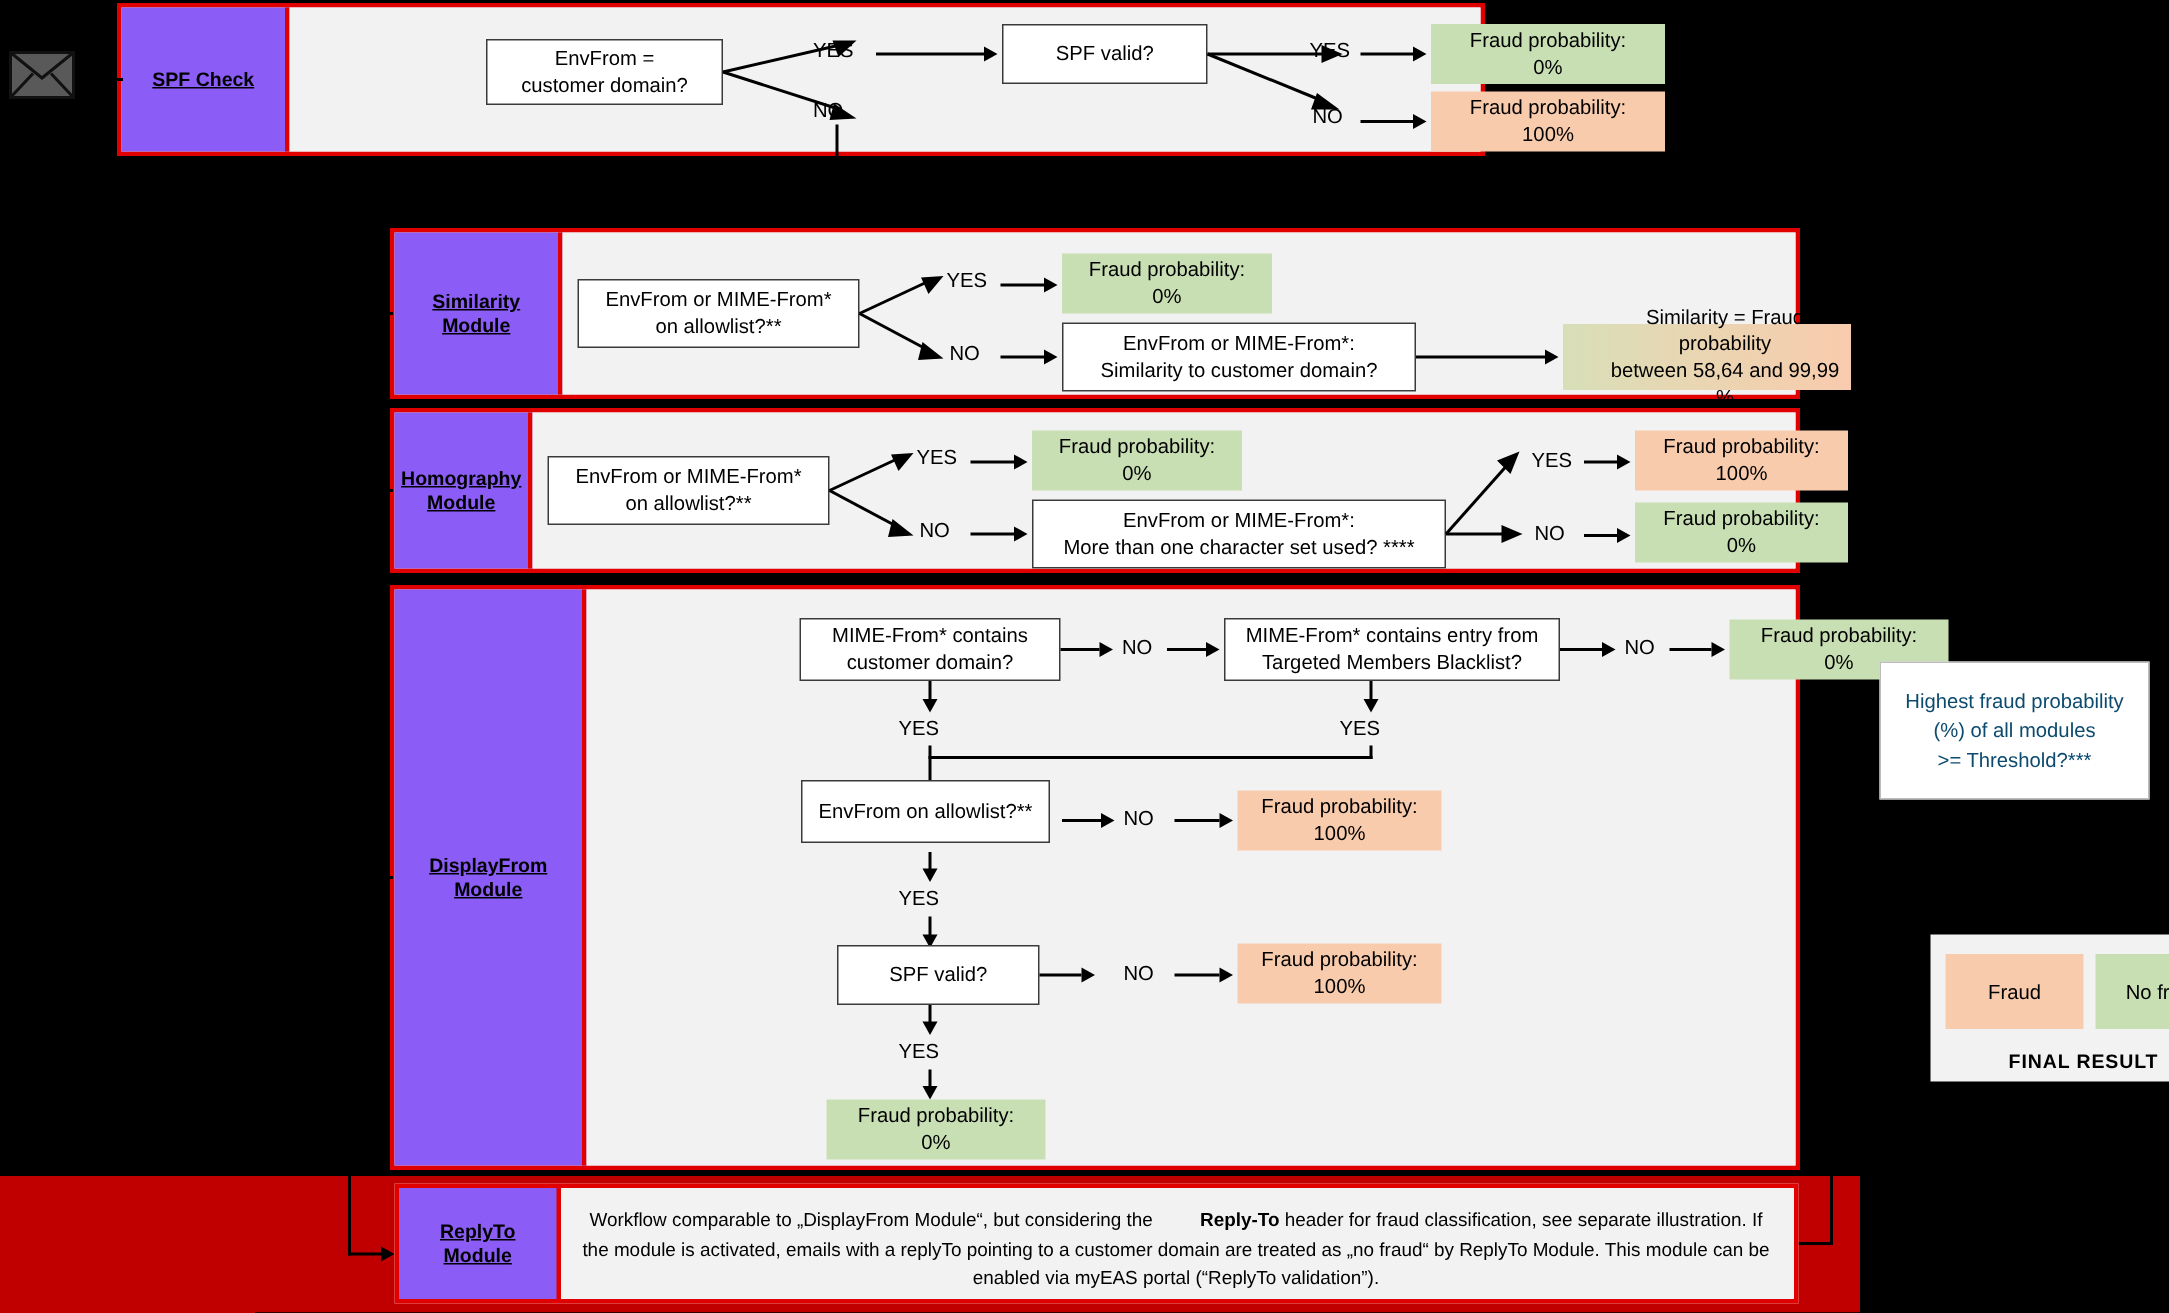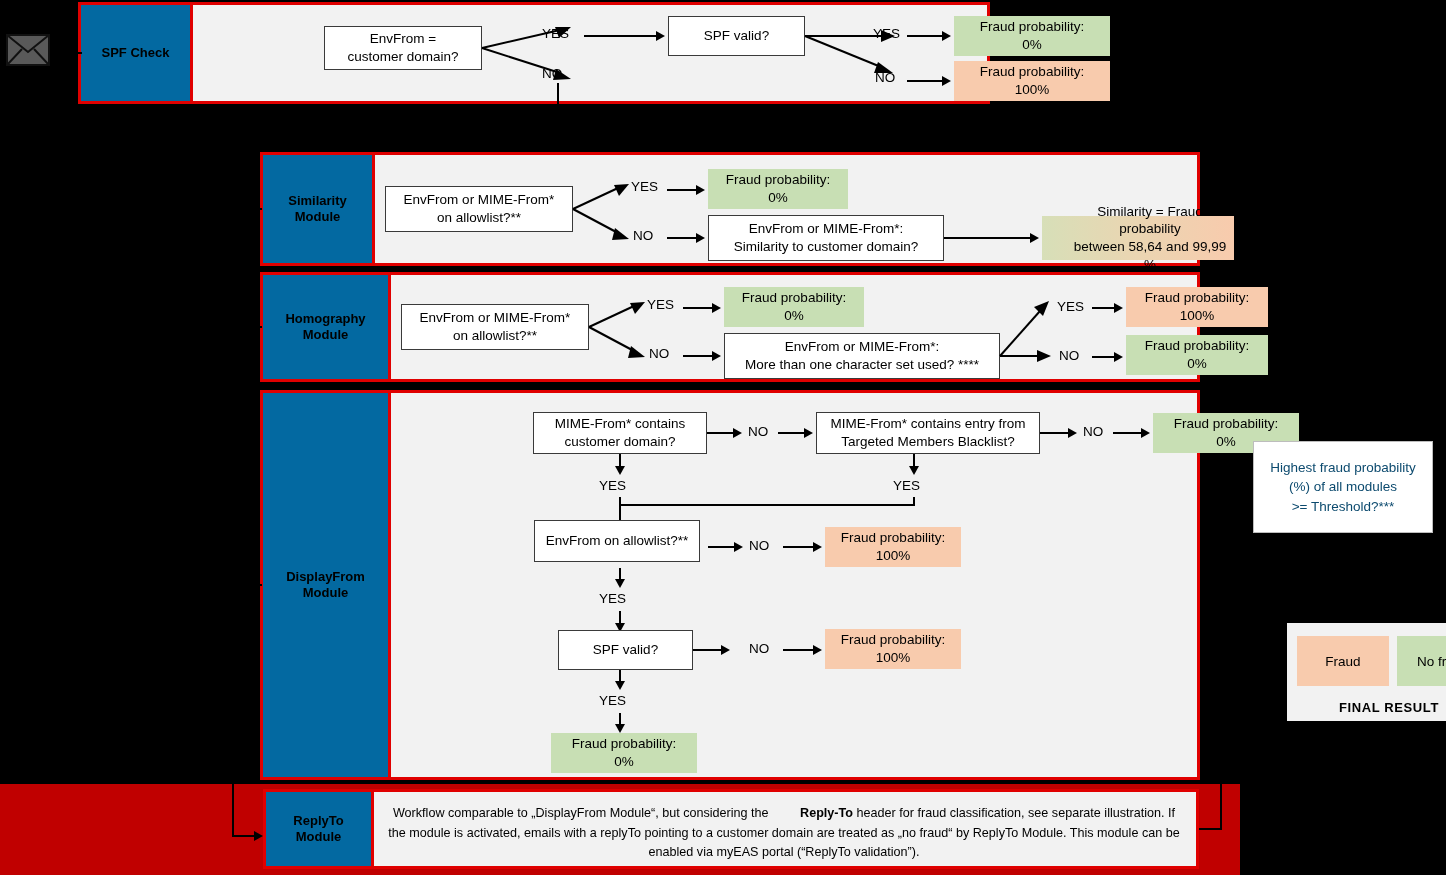--- a/index.html
+++ b/index.html
@@ -11,29 +11,30 @@
   }
   #stage { position: relative; width: 1446px; height: 875px; }
 
   .module-frame {
     position: absolute;
     border: 3px solid #E00000;
     background: #F2F2F2;
     display: flex;
   }
   .module-label {
-    background: #0369a1;
+    background: #8b5cf6;
     border-right: 3px solid #E00000;
     display: flex; align-items: center; justify-content: center;
     text-align: center;
     font-weight: bold;
     font-size: 13px;
     color: #000;
     line-height: 1.25;
     flex: 0 0 auto;
+    text-decoration: underline;
   }
   .module-body { position: relative; flex: 1 1 auto; background: #F2F2F2; }
 
   .dbox {
     position: absolute;
     background: #FFFFFF;
     border: 1px solid #3a3a3a;
     display: flex; align-items: center; justify-content: center;
     text-align: center;
     font-size: 13.5px;
@@ -200,21 +201,21 @@
       <div class="hline" style="left:569px; top:82px; width:86px;"></div>
       <div class="ar-r" style="left:655px; top:78px;"></div>
 
       <div class="rbox gradbox" style="left:667px; top:61px; width:192px; height:44px; white-space:pre-line;padding-left:28px;">Similarity = Fraud probability
 between  58,64 and 99,99 %</div>
     </div>
   </div>
   <div class="hline" style="left:252px; top:208px; width:10px;"></div>
 
   <div class="module-frame" style="left:260px; top:272px; width:940px; height:110px;">
-    <div class="module-label" style="width:128px; white-space:pre-line;">Homography
+    <div class="module-label" style="width:92px; white-space:pre-line;">Homography
 Module</div>
     <div class="module-body">
 
       <div class="dbox" style="left:10px; top:29px; width:188px; height:46px; white-space:pre-line;">EnvFrom or MIME-From*
 on allowlist?**</div>
 
       <svg class="svgl" style="left:198px; top:26px;" width="68" height="66">
         <path d="M0,26 L45,5" stroke="#000" stroke-width="2" fill="none"></path>
         <polygon points="56,1 41,2 46,13" fill="#000"></polygon>
         <path d="M0,26 L45,50" stroke="#000" stroke-width="2" fill="none"></path>

